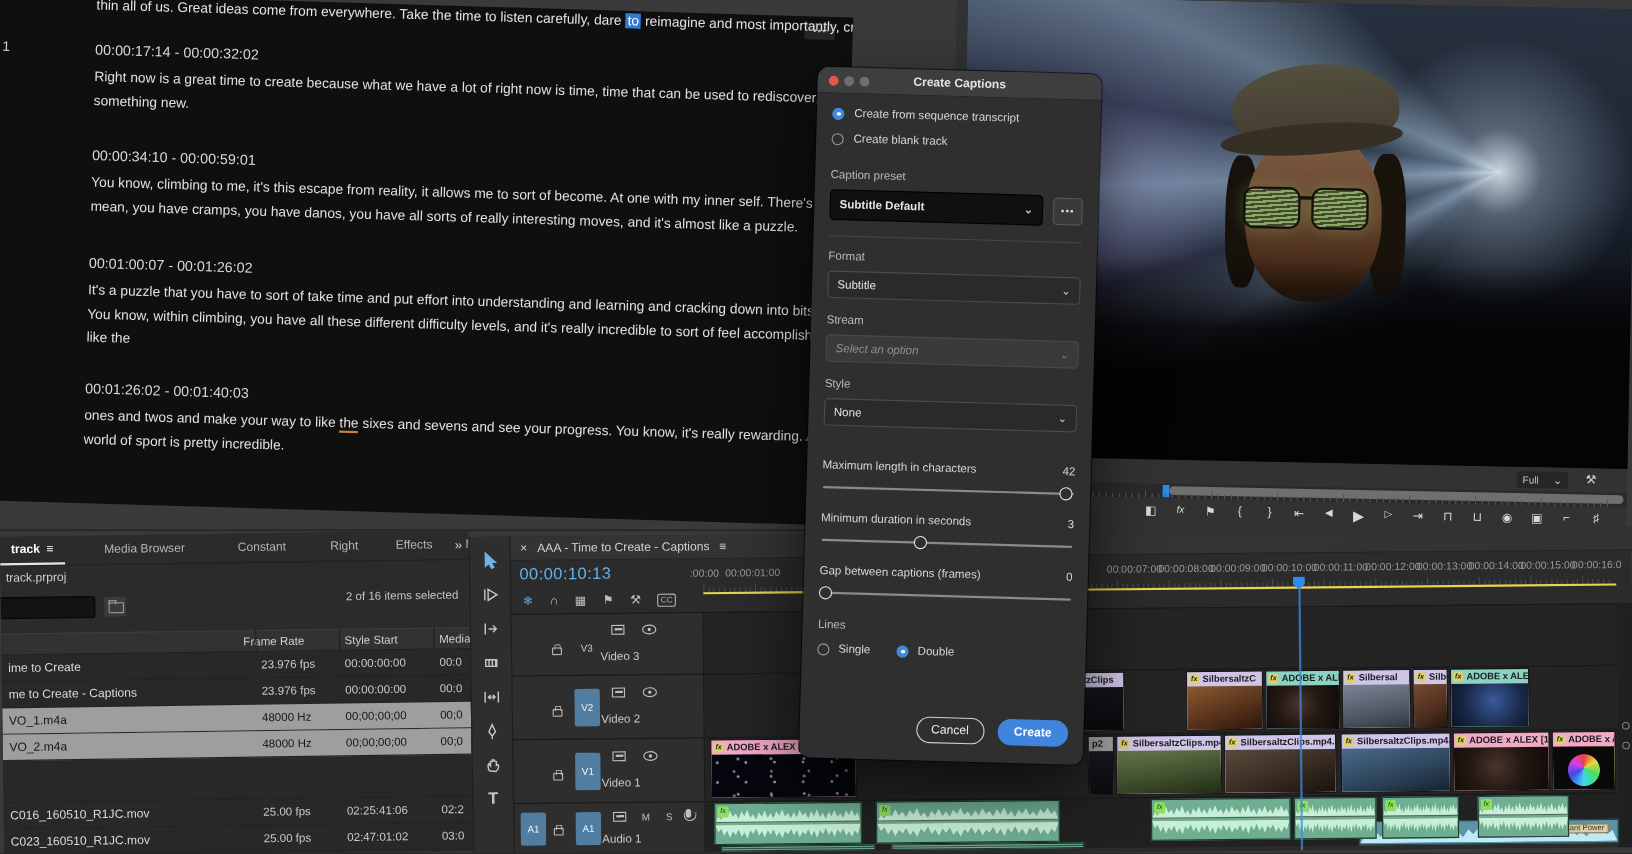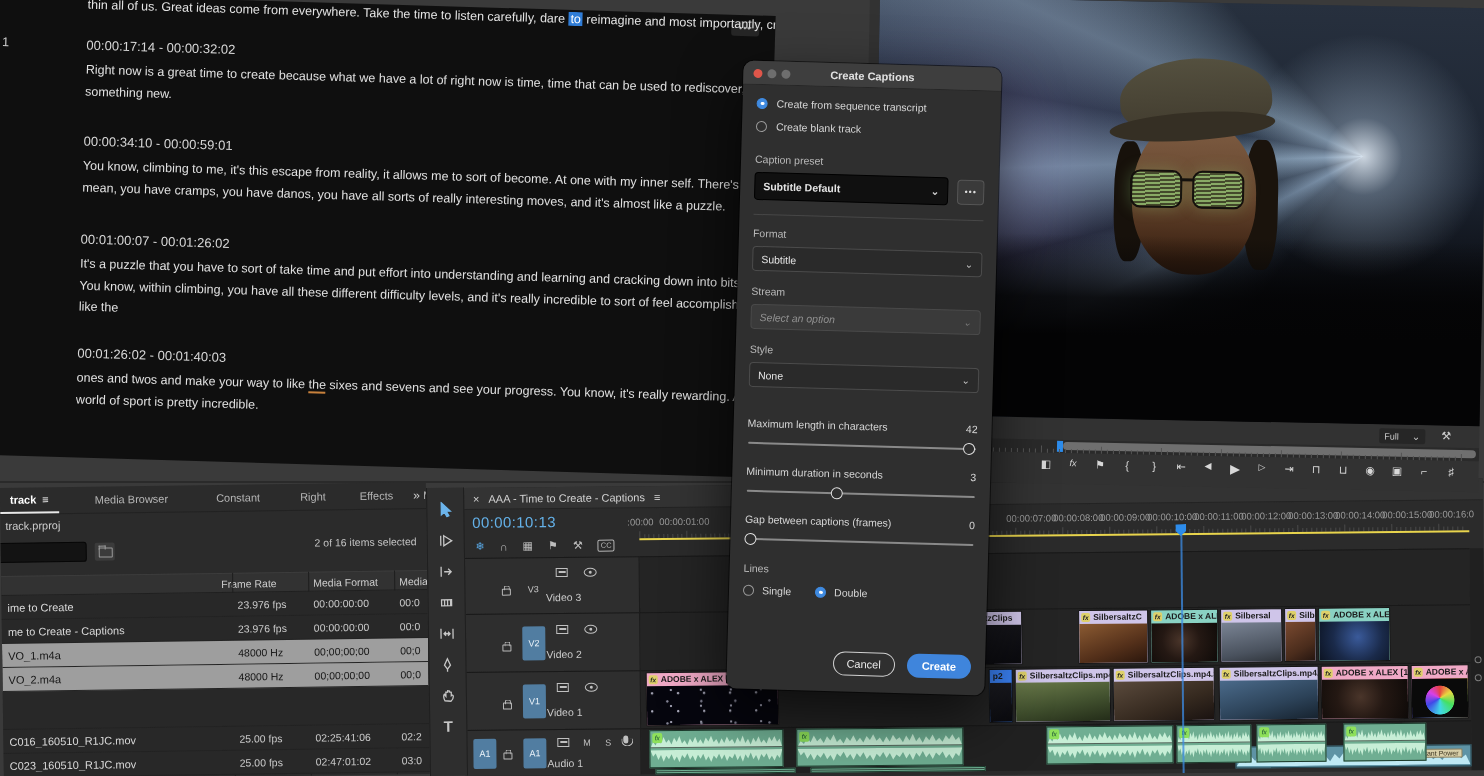--- a/index.html
+++ b/index.html
@@ -121,21 +121,21 @@
   .mic::after{content:"";position:absolute;left:-2.5px;top:3px;width:10px;height:7px;border:1px solid #c0c0c0;border-top:none;border-radius:0 0 6px 6px}
   .tl-scroll{position:absolute;right:0;top:70px;bottom:0;width:14px;background:#202020}
   .sdot{position:absolute;left:4px;width:7px;height:7px;border-radius:50%;border:1px solid #7a7a7a}
 
   .clip{position:absolute;border:1px solid #141414;border-radius:1px;overflow:hidden;height:54px}
   .clab{position:relative;height:13px;font-size:8.5px;color:#1c1c1c;white-space:nowrap;overflow:hidden;
         padding:1px 3px 0 14px;font-weight:bold}
   .cfx{position:absolute;left:2px;top:2px;width:9px;height:9px;border-radius:2px;background:#ded06a;color:#222;
        font-size:6.5px;line-height:9px;text-align:center;font-style:italic}
   .cthumb{position:absolute;left:0;right:0;top:13px;bottom:0}
-  .lav{background:#cfc5e9}.teal{background:#8ad2c3}.pink{background:#f0a9c6}.blu{background:#3b82f6}
+  .lav{background:#cfc5e9}.teal{background:#8ad2c3}.pink{background:#f0a9c6}.blu{background:#a3a3a3}
   .th-warm{background:linear-gradient(160deg,#8a5a32,#54301a 60%,#2a160c)}
   .th-face{background:radial-gradient(circle at 45% 45%,#4a352a 0%,#241813 45%,#0e0a08 100%)}
   .th-class{background:linear-gradient(170deg,#7a8494,#4a525e 70%,#30353c)}
   .th-hands{background:linear-gradient(150deg,#7a4a30,#4a2c1c 65%,#241510)}
   .th-tv{background:radial-gradient(circle at 55% 40%,#3a5a9a 0%,#1a2a4a 55%,#0c1322 100%)}
   .th-star{background-color:#06060e;background-image:radial-gradient(circle at 20% 40%,#aab 0.8px,transparent 1.6px),radial-gradient(circle at 60% 70%,#889 0.8px,transparent 1.6px),radial-gradient(circle at 80% 25%,#99a 0.8px,transparent 1.6px);background-size:26px 18px,34px 22px,30px 16px}
   .th-out{background:linear-gradient(170deg,#6a7a4a,#41502e 55%,#232c18)}
   .th-dance{background:linear-gradient(160deg,#5a4a3c,#35291f 60%,#191210)}
   .th-child{background:linear-gradient(165deg,#4a6a8a,#2c4258 60%,#16222e)}
   .th-wheel{background:radial-gradient(circle at 50% 55%,rgba(0,0,0,0) 0 40%,#0a0a0a 42%),conic-gradient(from 0deg,#e84040,#e8d840,#44e060,#40d8e8,#4048e8,#d840e8,#e84040)}
@@ -394,21 +394,21 @@
       <span class="ptab" style="margin-left:14px">Effects</span>
       <span class="ptab" style="margin-left:10px">Markers</span>
       <span class="ptab-ovf">»</span>
     </div>
     <div class="pname">track.prproj</div>
     <div class="psearch"></div>
     <div class="pfolder"></div>
     <div class="pstatus">2 of 16 items selected</div>
     <div class="phead">
       <span class="h-fr">Frame Rate</span>
-      <span class="h-ms">Media Format</span>
+      <span class="h-ms">Style Start</span>
       <span class="h-me">Media</span>
     </div>
     <div class="colline" style="left:231px"></div>
     <div class="colline" style="left:307px"></div>
     <div class="colline" style="left:393px"></div>
     <div class="prows">
       <div class="prow">
         <span class="nm">ime to Create</span>
         <span class="val v-fr">23.976 fps</span>
         <span class="val v-ms">00:00:00:00</span>

